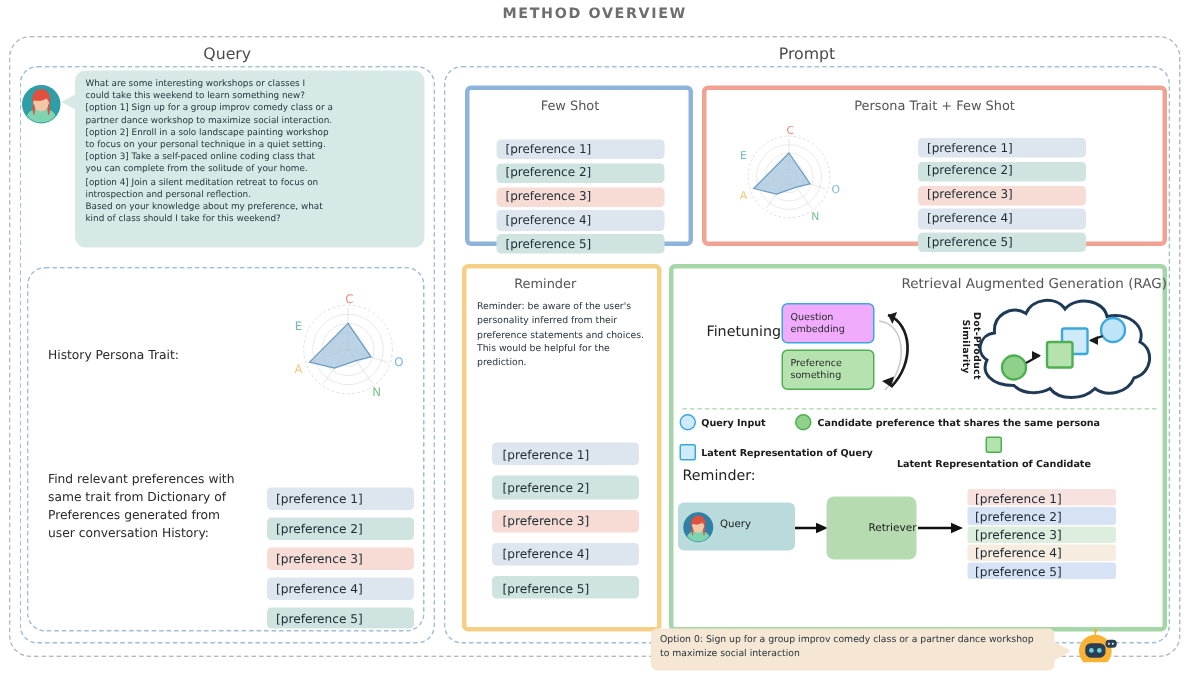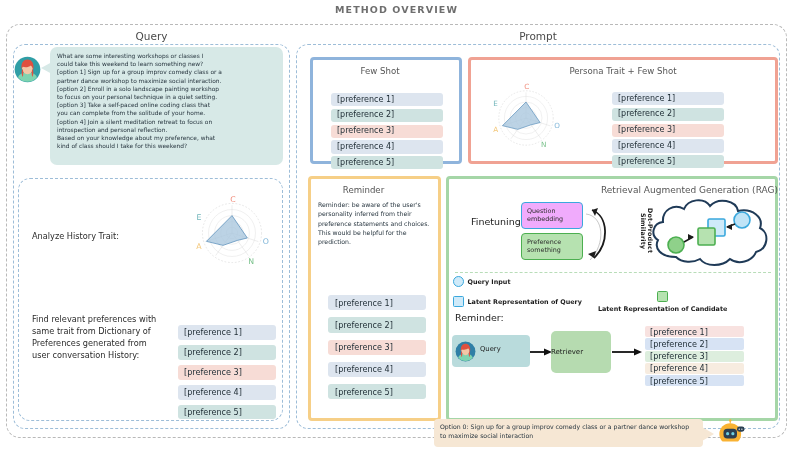--- a/index.html
+++ b/index.html
@@ -112,21 +112,21 @@
   .lg-text{font-size:6.4px;color:#1b1b1b;font-weight:600;white-space:nowrap;}
   .lg-circle{width:9px;height:9px;border-radius:50%;}
   .lg-square{width:9px;height:9px;border-radius:1.5px;}
 
   #inference-label{top:312px;left:455px;font-size:9.5px;color:#222;}
   #query-node{top:335px;left:452px;width:78px;height:32px;
               background:#b9dbdc;border-radius:4px;}
   #query-node-text{top:345px;left:480px;font-size:6.8px;color:#1b1b1b;}
   #retriever-node{top:331px;left:551px;width:60px;height:42px;
                   background:#b6dbb0;border-radius:5px;
-                  display:flex;align-items:center;justify-content:flex-start;}
+                  display:flex;align-items:center;justify-content:flex-end;}
   #retriever-text{font-size:7px;color:#1b1b1b;}
 
   #inf-chips{top:314px;left:645px;width:99px;gap:1px;}
   #inf-chips .chip{font-size:8.1px;padding:1.6px 5px;border-radius:2px;}
 
   .arrow-svg{position:absolute;overflow:visible;}
 
   
   #answer-bubble{top:419px;left:434px;width:269px;height:28px;
                  background:#f6e7d4;border-radius:4px;padding:4px 6px;}
@@ -168,21 +168,21 @@
 to focus on your personal technique in a quiet setting.
 [option 3] Take a self-paced online coding class that
 you can complete from the solitude of your home.
 [option 4] Join a silent meditation retreat to focus on
 introspection and personal reflection.
 Based on your knowledge about my preference, what
 kind of class should I take for this weekend?</div>
 </div>
 
 <div class="abs" id="persona-panel"></div>
-<div class="abs" id="analyze-label">Analyze History Trait:</div>
+<div class="abs" id="analyze-label">History Persona Trait:</div>
 <div class="abs" id="find-label">Find relevant preferences with same trait from Dictionary of Preferences generated from user conversation History:</div>
 
 <div class="abs" id="persona-radar">
   <svg viewBox="0 0 100 92" width="92" height="80">
     <g transform="translate(50,46)">
       <circle r="34" fill="none" stroke="#d8d8d8" stroke-width="0.7" stroke-dasharray="2 2"></circle>
       <circle r="27" fill="none" stroke="#e2e2e2" stroke-width="0.6"></circle>
       <circle r="20" fill="none" stroke="#e2e2e2" stroke-width="0.6"></circle>
       <circle r="13" fill="none" stroke="#e2e2e2" stroke-width="0.6"></circle>
       <circle r="6.5" fill="none" stroke="#e2e2e2" stroke-width="0.6"></circle>
@@ -298,20 +298,24 @@
 </div>
 
 <div class="abs" id="rag-divider"></div>
 
 <div class="abs" id="legend-wrap">
   <div class="legend-row">
     <div class="lg-item">
       <span class="lg-circle" style="background:#cfeaf9;border:1.6px solid #3aa8dd;"></span>
       <span class="lg-text">Query Input</span>
     </div>
+    <div class="lg-item" style="margin-left:16px;">
+      <span class="lg-circle" style="background:#8fd18a;border:1.6px solid #4caf50;"></span>
+      <span class="lg-text">Candidate preference that shares the same persona</span>
+    </div>
   </div>
   <div class="legend-row">
     <div class="lg-item">
       <span class="lg-square" style="background:#cfeaf9;border:1.6px solid #3aa8dd;"></span>
       <span class="lg-text">Latent Representation of Query</span>
     </div>
     <div class="lg-item" style="margin-left:12px;flex-direction:column;">
       <span class="lg-square" style="background:#b6e2b0;border:1.6px solid #4caf50;"></span>
       <span class="lg-text">Latent Representation of Candidate</span>
     </div>

